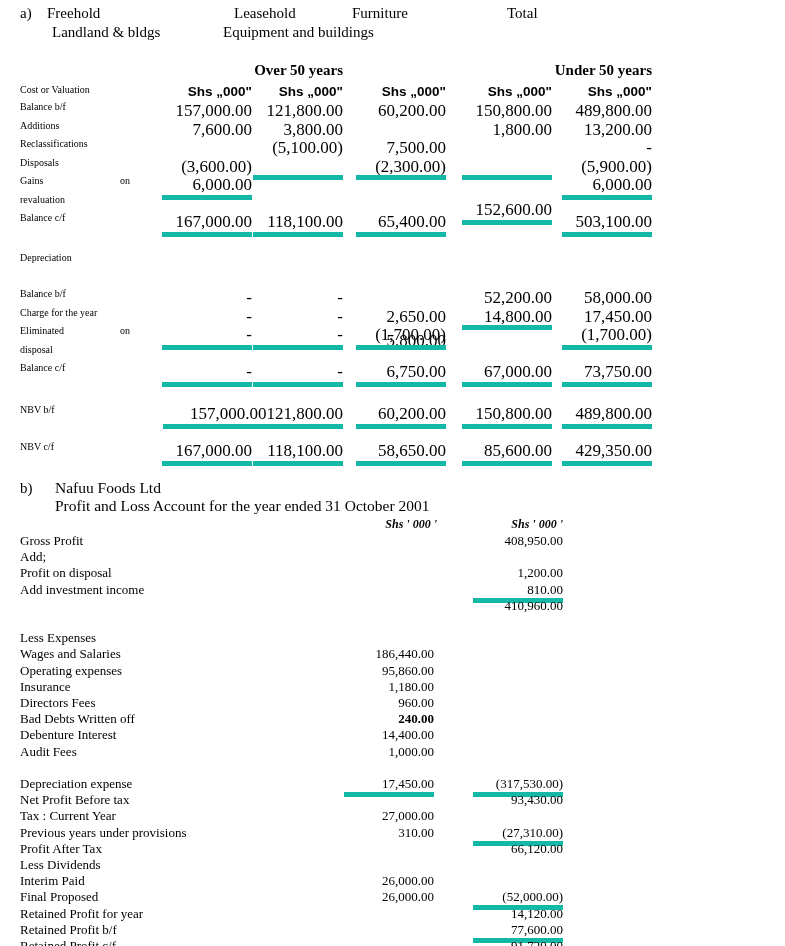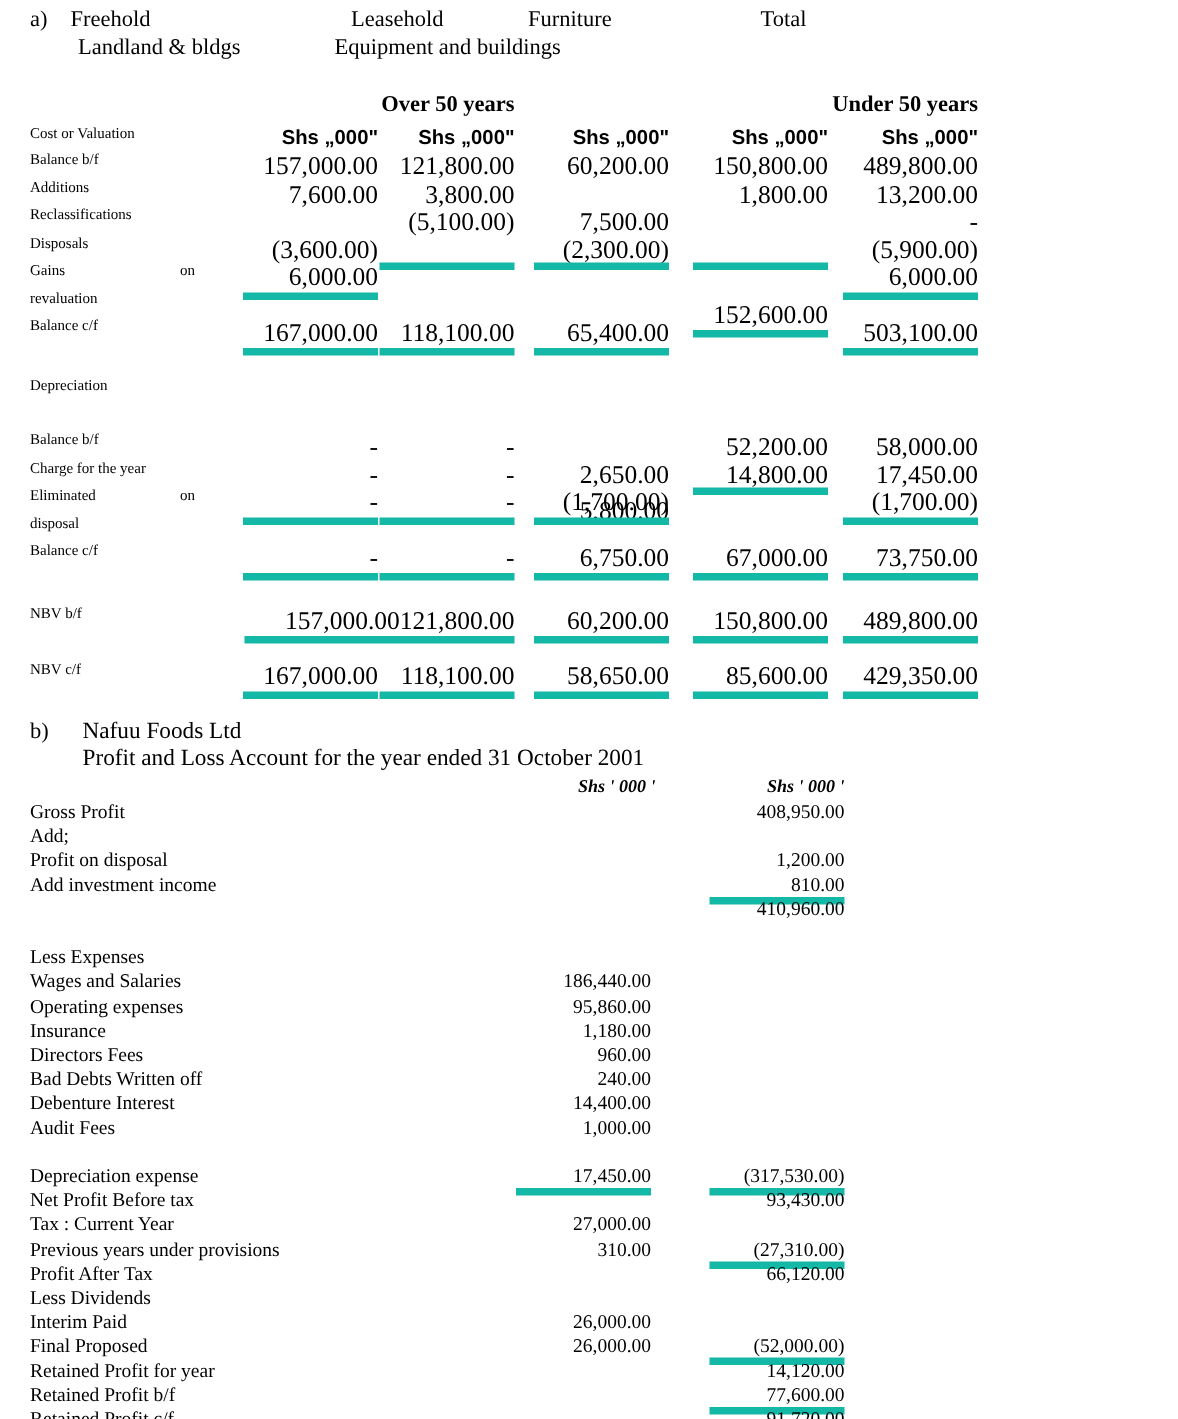--- a/index.html
+++ b/index.html
@@ -201,21 +201,21 @@
         <span class="abs pl-label" style="left: 20px; top: 160.2px;">Less Expenses</span>
         <span class="abs pl-label" style="left: 20px; top: 176.4px;">Wages and Salaries</span>
         <span class="abs pl-num r" style="left: 344px; top: 176.4px; width: 90px;">186,440.00</span>
         <span class="abs pl-label" style="left: 20px; top: 192.6px;">Operating expenses</span>
         <span class="abs pl-num r" style="left: 344px; top: 192.6px; width: 90px;">95,860.00</span>
         <span class="abs pl-label" style="left: 20px; top: 208.8px;">Insurance</span>
         <span class="abs pl-num r" style="left: 344px; top: 208.8px; width: 90px;">1,180.00</span>
         <span class="abs pl-label" style="left: 20px; top: 225px;">Directors Fees</span>
         <span class="abs pl-num r" style="left: 344px; top: 225px; width: 90px;">960.00</span>
         <span class="abs pl-label" style="left: 20px; top: 241.2px;">Bad Debts Written off</span>
-        <span class="abs pl-num r" style="left: 344px; top: 241.2px; width: 90px;">240.00</span>
+        <span class="abs pl-num r" style="left: 344px; top: 241.2px; width: 90px; font-weight: bold;">240.00</span>
         <span class="abs pl-label" style="left: 20px; top: 257.4px;">Debenture Interest</span>
         <span class="abs pl-num r" style="left: 344px; top: 257.4px; width: 90px;">14,400.00</span>
         <span class="abs pl-label" style="left: 20px; top: 273.6px;">Audit Fees</span>
         <span class="abs pl-num r" style="left: 344px; top: 273.6px; width: 90px;">1,000.00</span>
         <span class="abs pl-label" style="left: 20px; top: 306px;">Depreciation expense</span>
         <span class="abs pl-num r u1" style="left: 344px; top: 306px; width: 90px;">17,450.00</span>
         <span class="abs pl-num r u1" style="left: 473px; top: 306px; width: 90px;">(317,530.00)</span>
         <span class="abs pl-label" style="left: 20px; top: 322.2px;">Net Profit Before tax</span>
         <span class="abs pl-num r" style="left: 473px; top: 322.2px; width: 90px;">93,430.00</span>
         <span class="abs pl-label" style="left: 20px; top: 338.4px;">Tax : Current Year</span>

